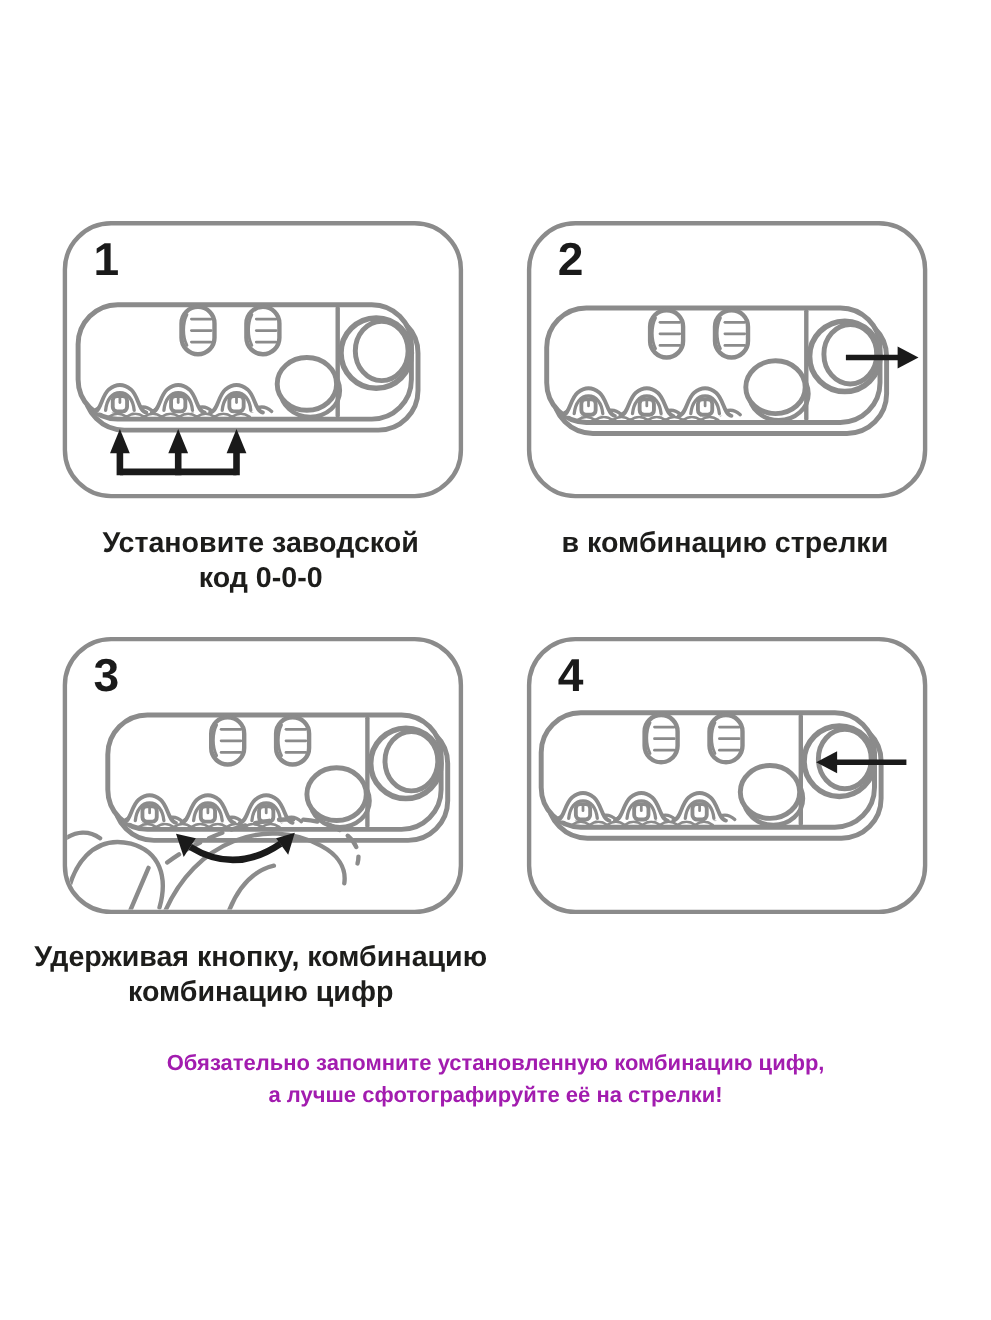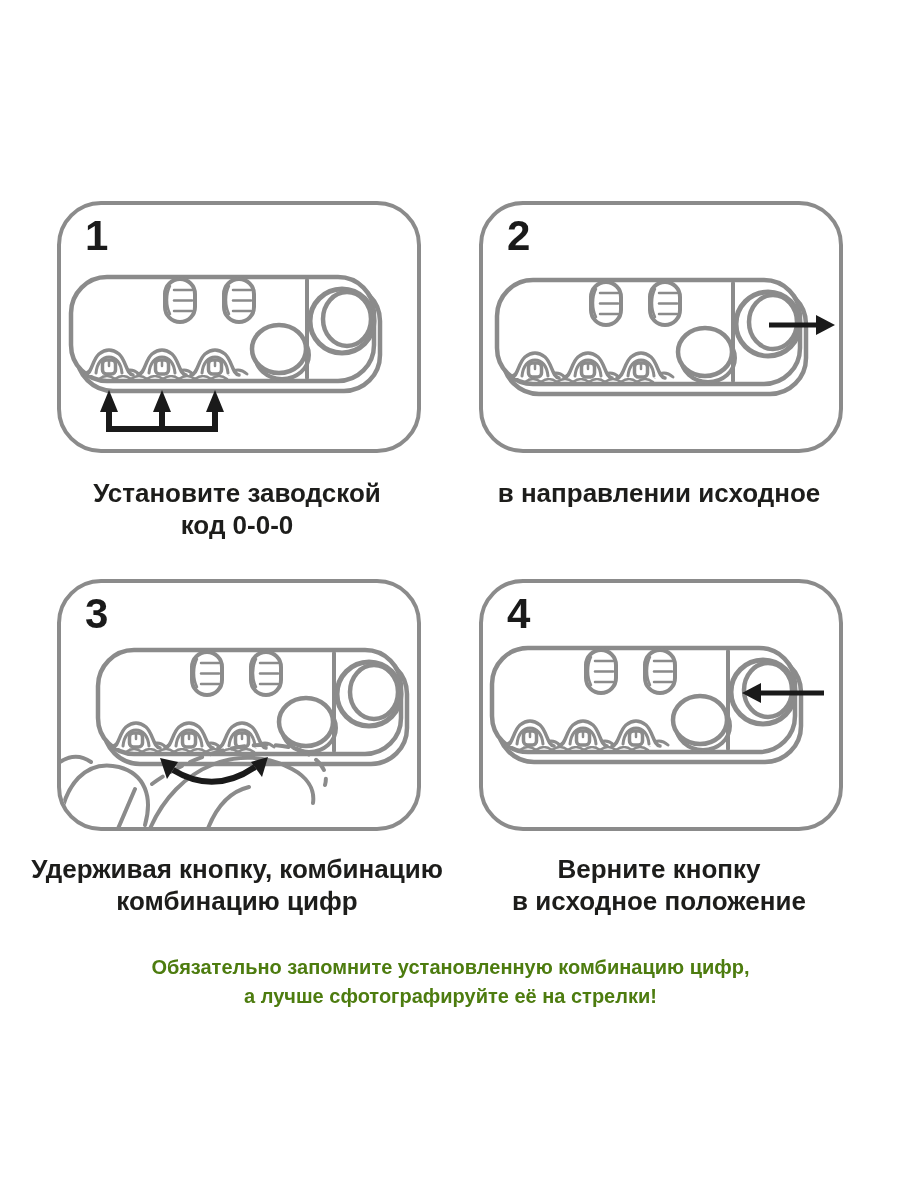--- a/index.html
+++ b/index.html
@@ -24,21 +24,21 @@
     position:absolute; width:444px; text-align:center;
     font-size:26px; line-height:32px; font-weight:700; color:#1d1d1b;
   }
   .caption-1 { left:15px;  top:477px; }
   .caption-2 { left:437px; top:477px; }
   .caption-3 { left:15px;  top:853px; }
   .caption-4 { left:437px; top:853px; }
   .caption span { display:block; }
   .footer-note {
     position:absolute; left:0; top:953px; width:901px; text-align:center;
-    font-size:20px; line-height:29px; font-weight:700; color:#4d7c0f;
+    font-size:20px; line-height:29px; font-weight:700; color:#a21caf;
   }
   .footer-note span { display:block; }
   .defs-holder { position:absolute; width:0; height:0; overflow:hidden; }
 </style>
 </head>
 <body>
 
 <div class="stage">
 
   <svg class="defs-holder" aria-hidden="true">
@@ -143,29 +143,25 @@
         <polygon points="259,110 278,100 278,120"></polygon>
       </g>
     </svg>
   </div>
 
   <div class="caption caption-1">
     <span>Установите заводской</span>
     <span>код 0-0-0</span>
   </div>
   <div class="caption caption-2">
-    <span>в направлении исходное</span>
+    <span>в комбинацию стрелки</span>
   </div>
   <div class="caption caption-3">
     <span>Удерживая кнопку, комбинацию</span>
     <span>комбинацию цифр</span>
-  </div>
-  <div class="caption caption-4">
-    <span>Верните кнопку</span>
-    <span>в исходное положение</span>
   </div>
 
   <div class="footer-note">
     <span>Обязательно запомните установленную комбинацию цифр,</span>
     <span>а лучше сфотографируйте её на стрелки!</span>
   </div>
 
 </div>
 
 </body></html>

